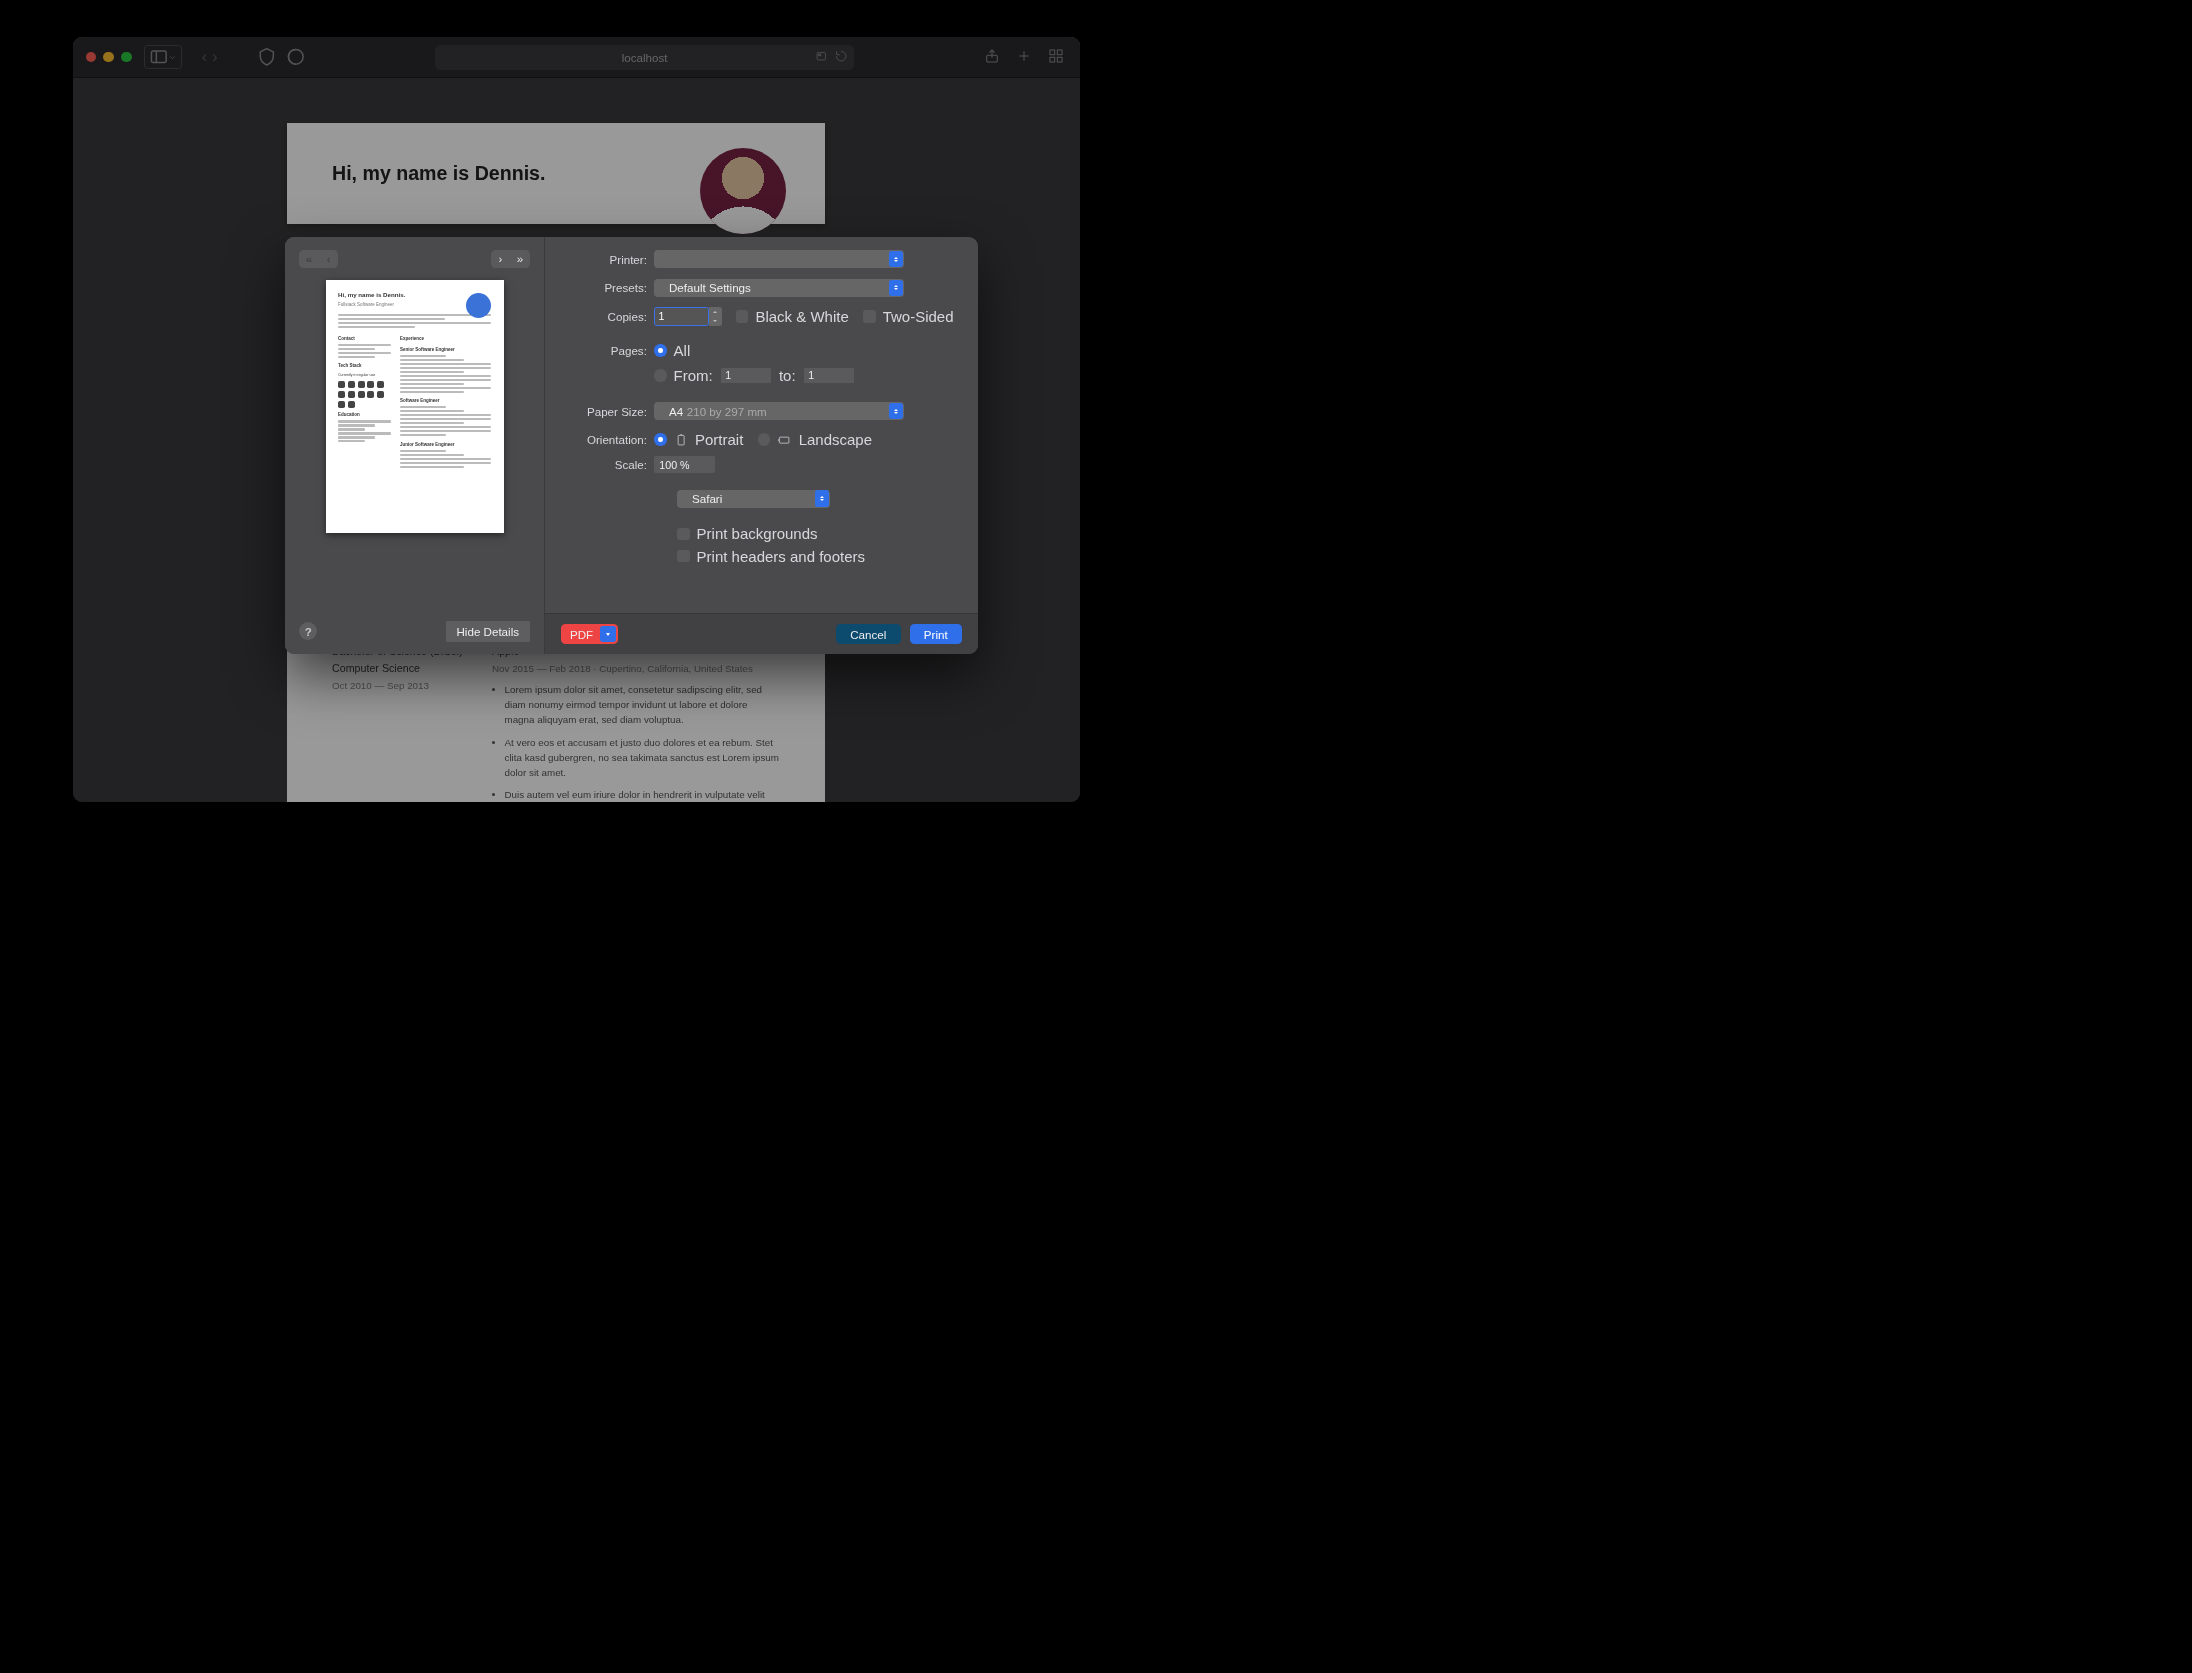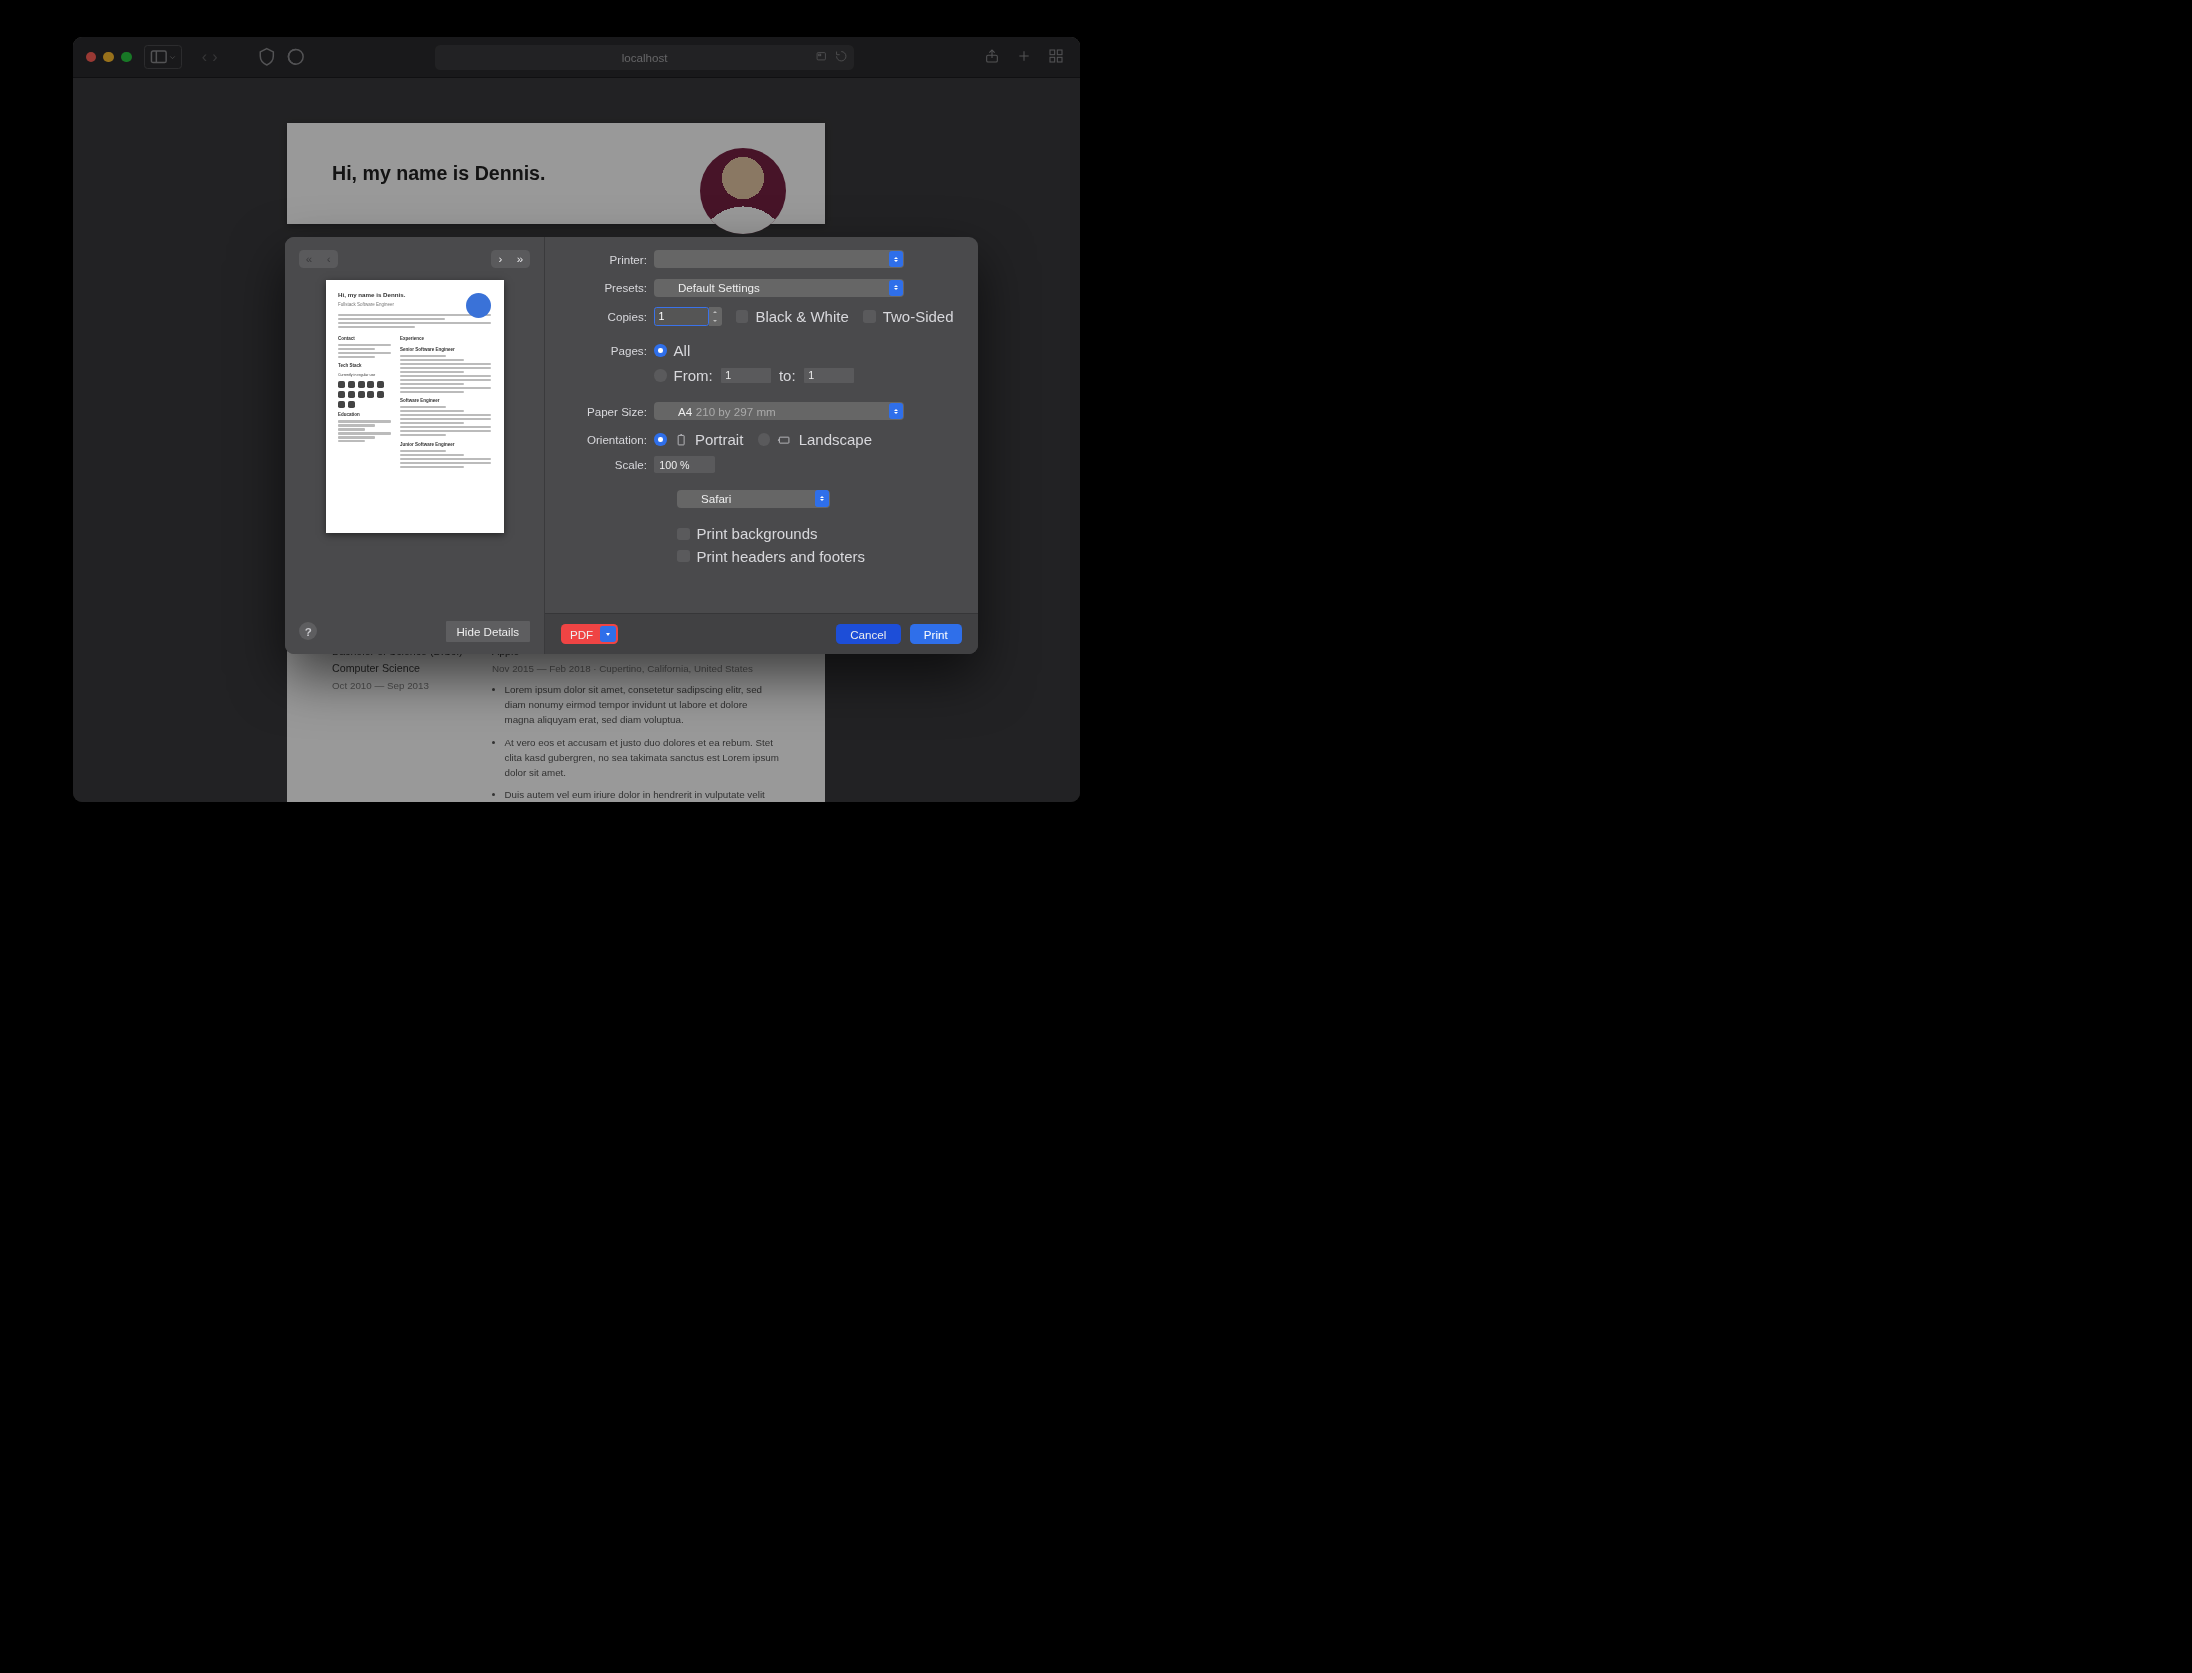--- a/index.html
+++ b/index.html
@@ -72,21 +72,21 @@
   .pv-bottom{margin-top:auto;width:100%;display:flex;align-items:center;justify-content:space-between;}
   .help{width:18px;height:18px;border-radius:50%;background:#5e5e60;color:#c8c8cc;display:flex;align-items:center;justify-content:center;font-size:11.6px;font-weight:600;}
   .hide-details{background:#5e5e60;color:#eee;border:none;border-radius:1px;padding:3.6px 10.7px;font-size:11.6px;}
 
   
   .form{flex:1;padding:12.5px 23px;display:flex;flex-direction:column;position:relative;color:#d8d8dc;}
   .row{display:flex;align-items:center;margin-bottom:9px;min-height:19.6px;}
   .lblr{width:86px;text-align:right;padding-right:7.1px;font-size:11.6px;}
   .ctrl{flex:1;display:flex;align-items:center;gap:14.3px;flex-wrap:wrap;}
 
-  .popup{height:18px;background:#666;border-radius:4px;display:flex;align-items:center;padding:0 18px 0 24px;font-size:11.6px;color:#eee;position:relative;}
+  .popup{height:18px;background:#666;border-radius:4px;display:flex;align-items:center;padding:0 18px 0 15px;font-size:11.6px;color:#eee;position:relative;}
   .popup .caps{position:absolute;right:0.9px;top:0.9px;bottom:0.9px;width:14.3px;background:#2f6fea;border-radius:2.7px;display:flex;flex-direction:column;align-items:center;justify-content:center;}
   .popup .caps::before,.popup .caps::after{content:"";width:0;height:0;border-left:2.7px solid transparent;border-right:2.7px solid transparent;}
   .popup .caps::before{border-bottom:2.7px solid #fff;margin-bottom:0.9px;}
   .popup .caps::after{border-top:2.7px solid #fff;}
   .popup.printer{width:250px;}
   .popup.preset{width:250px;}
   .popup.paper{width:250px;}
   .popup.paper .dim2{color:#aaa;margin-left:3.6px;}
   .popup.app{width:153px;}
   .popup.app .caps{background:#2f6fea;}
@@ -110,21 +110,21 @@
 
   .orient-ic{width:14.3px;height:14.3px;display:inline-flex;}
   .orient-ic svg{width:14.3px;height:14.3px;stroke:#c8c8cc;fill:none;stroke-width:1.4;}
 
   .sheet-footer{position:absolute;left:0;right:0;bottom:0;height:41px;background:#414143;display:flex;align-items:center;padding:0 16px;border-top:0.9px solid #363638;}
   .pdf-btn{background:#ef4444;border-radius:4.5px;height:19.6px;display:flex;align-items:center;padding:0 1.8px 0 9px;font-size:11.6px;color:#eee;}
   .pdf-btn .dd{width:16px;height:16px;background:#2f6fea;border-radius:2.7px;margin-left:7.1px;display:flex;align-items:center;justify-content:center;}
   .pdf-btn .dd::after{content:"";width:0;height:0;border-left:2.7px solid transparent;border-right:2.7px solid transparent;border-top:3.6px solid #fff;}
   .sheet-footer .sp{flex:1;}
   .btn{height:19.6px;border:none;border-radius:4.5px;padding:0 14.3px;font-size:11.6px;margin-left:9px;}
-  .btn.cancel{background:#1d4ed8;color:#eee;}
+  .btn.cancel{background:#0c4a6e;color:#eee;}
   .btn.print{background:#2f6fea;color:#fff;}
 
   .inline{display:inline-flex;align-items:center;gap:5.3px;}
   .gap8{gap:7.1px;}
 </style>
 </head>
 <body>
 
 <div class="safari">
   <div class="titlebar">

